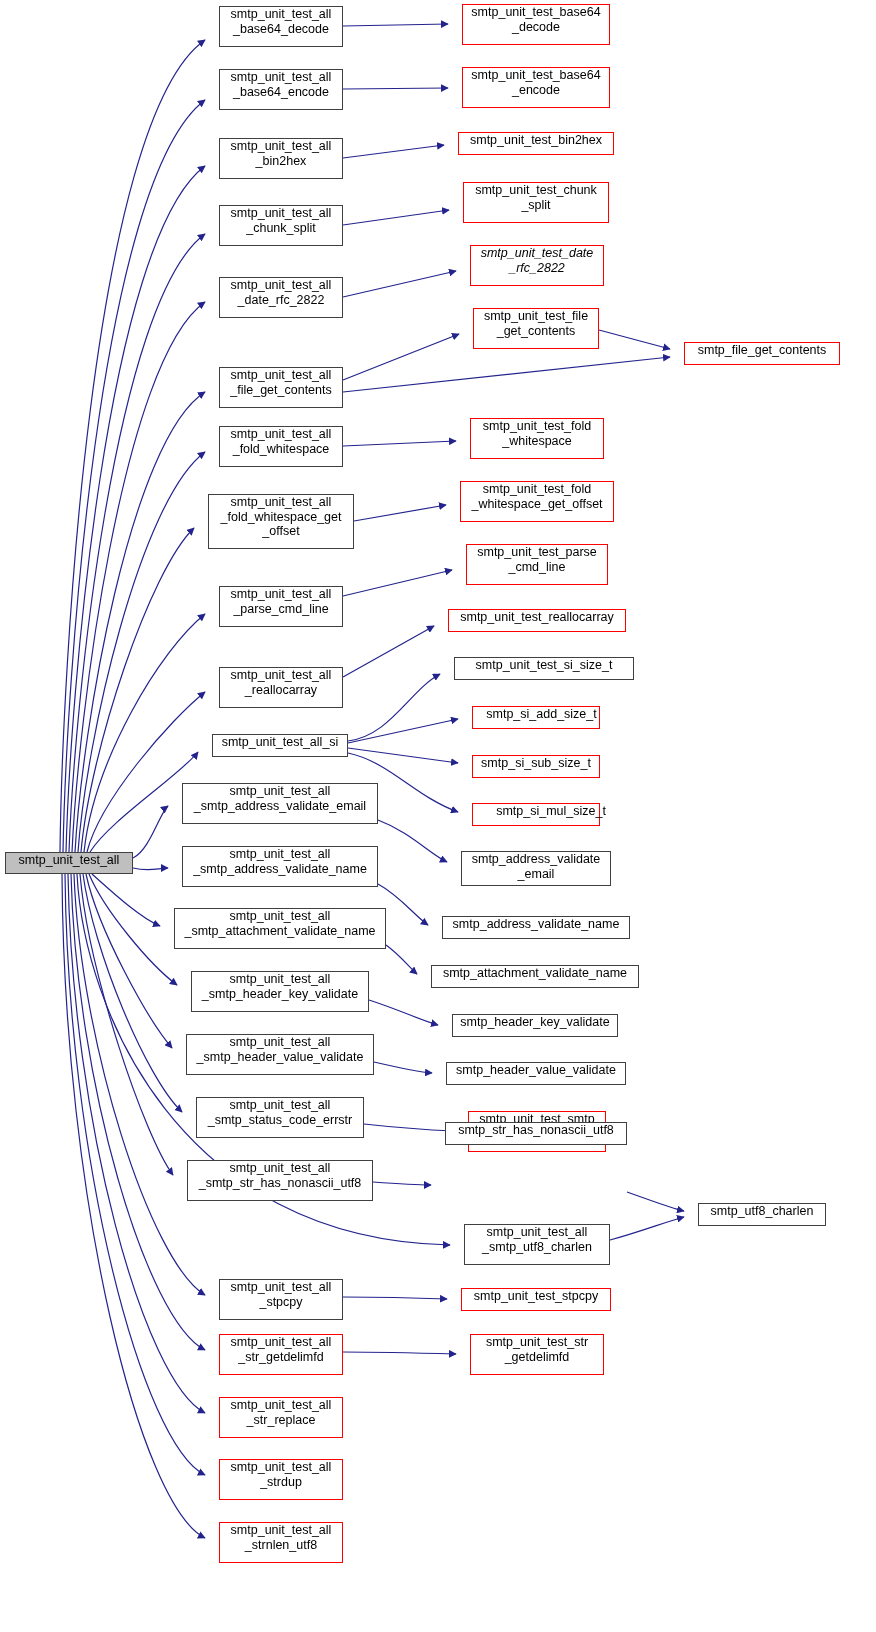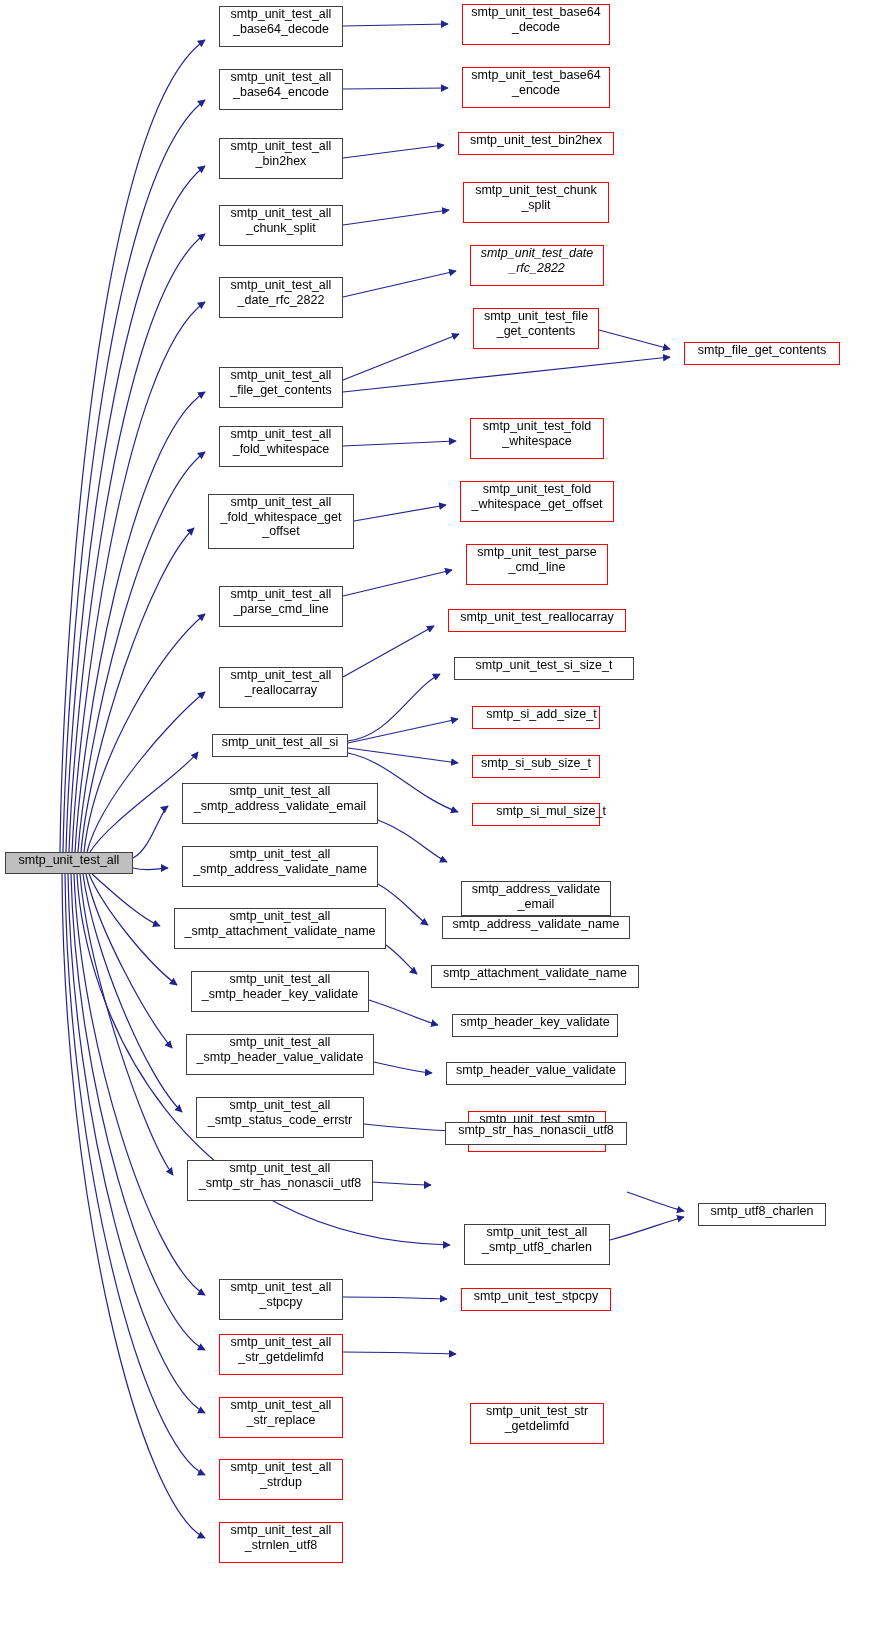--- a/index.html
+++ b/index.html
@@ -159,27 +159,27 @@
 _whitespace</span></div>
       <div class="node red" style="left: 460px; top: 481px; width: 154px; height: 41px;"><span>smtp_unit_test_fold
 _whitespace_get_offset</span></div>
       <div class="node red" style="left: 466px; top: 544px; width: 142px; height: 41px;"><span>smtp_unit_test_parse
 _cmd_line</span></div>
       <div class="node red" style="left: 448px; top: 609px; width: 178px; height: 23px;"><span>smtp_unit_test_reallocarray</span></div>
       <div class="node dark" style="left: 454px; top: 657px; width: 180px; height: 23px;"><span>smtp_unit_test_si_size_t</span></div>
       <div class="node red" style="left: 472px; top: 706px; width: 128px; height: 23px; padding-left: 14px;"><span>smtp_si_add_size_t</span></div>
       <div class="node red" style="left: 472px; top: 755px; width: 128px; height: 23px;"><span>smtp_si_sub_size_t</span></div>
       <div class="node red" style="left: 472px; top: 803px; width: 128px; height: 23px; padding-left: 33px;"><span>smtp_si_mul_size_t</span></div>
-      <div class="node dark" style="left: 461px; top: 851px; width: 150px; height: 35px; margin-top: 30px;"><span>smtp_address_validate
+      <div class="node dark" style="left: 461px; top: 851px; width: 150px; height: 35px;"><span>smtp_address_validate
 _email</span></div>
       <div class="node dark" style="left: 442px; top: 916px; width: 188px; height: 23px;"><span>smtp_address_validate_name</span></div>
       <div class="node dark" style="left: 431px; top: 965px; width: 208px; height: 23px;"><span>smtp_attachment_validate_name</span></div>
       <div class="node dark" style="left: 452px; top: 1014px; width: 166px; height: 23px;"><span>smtp_header_key_validate</span></div>
       <div class="node dark" style="left: 446px; top: 1062px; width: 180px; height: 23px;"><span>smtp_header_value_validate</span></div>
       <div class="node red" style="left: 468px; top: 1111px; width: 138px; height: 41px;"><span>smtp_unit_test_smtp
 _status_code_errstr</span></div>
       <div class="node dark" style="left: 445px; top: 1122px; width: 182px; height: 23px;"><span>smtp_str_has_nonascii_utf8</span></div>
       <div class="node dark" style="left: 698px; top: 1203px; width: 128px; height: 23px;"><span>smtp_utf8_charlen</span></div>
       <div class="node red" style="left: 461px; top: 1288px; width: 150px; height: 23px;"><span>smtp_unit_test_stpcpy</span></div>
-      <div class="node red" style="left: 470px; top: 1403px; width: 134px; height: 41px;"><span>smtp_unit_test_str
+      <div class="node red" style="left: 470px; top: 1334px; width: 134px; height: 41px;"><span>smtp_unit_test_str
 _getdelimfd</span></div>
     </div>
 </div>
 
 </body></html>

